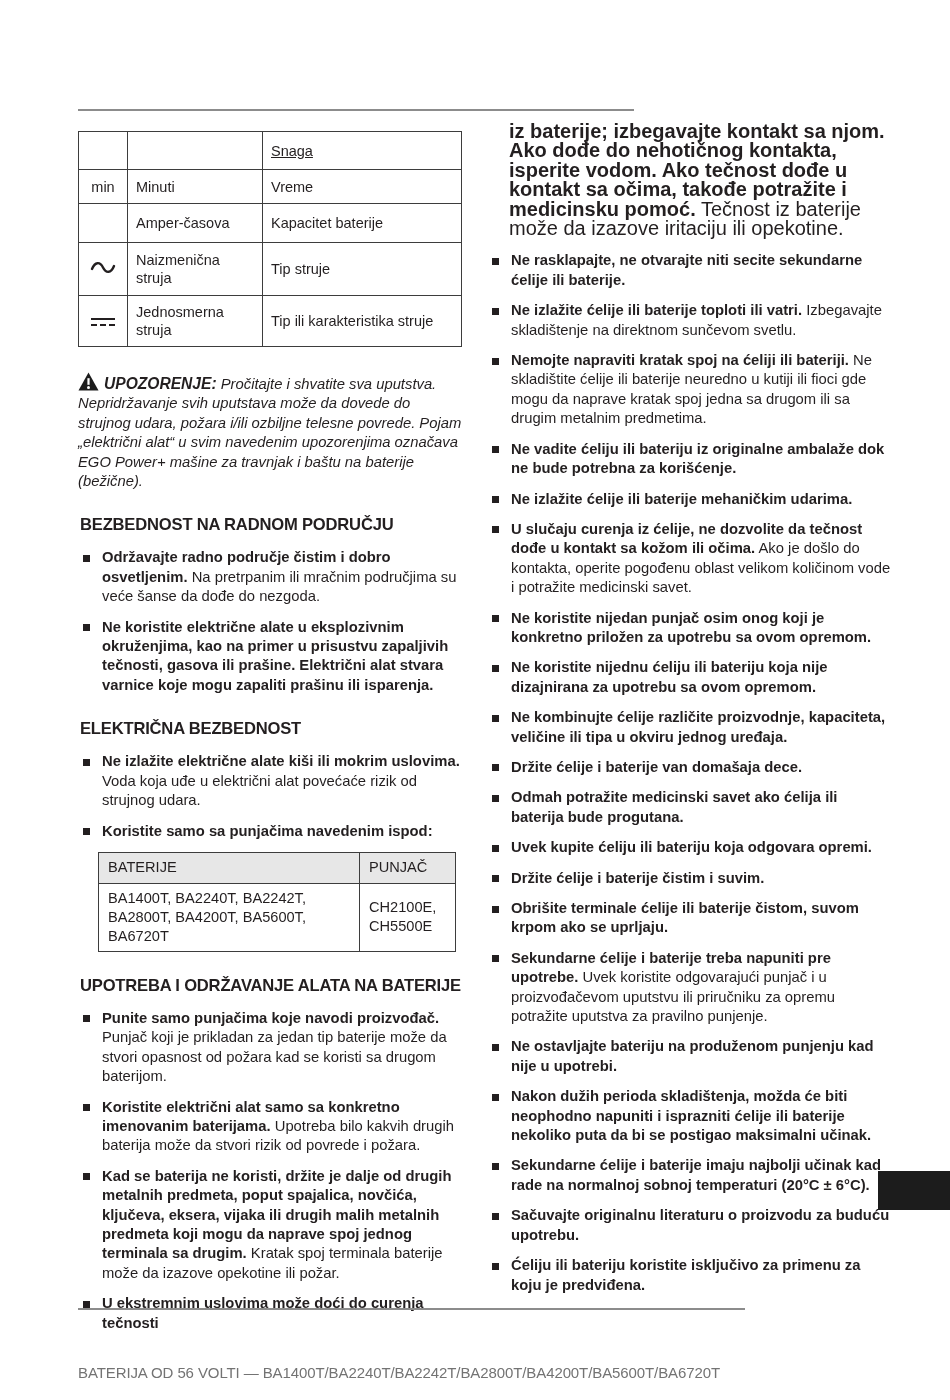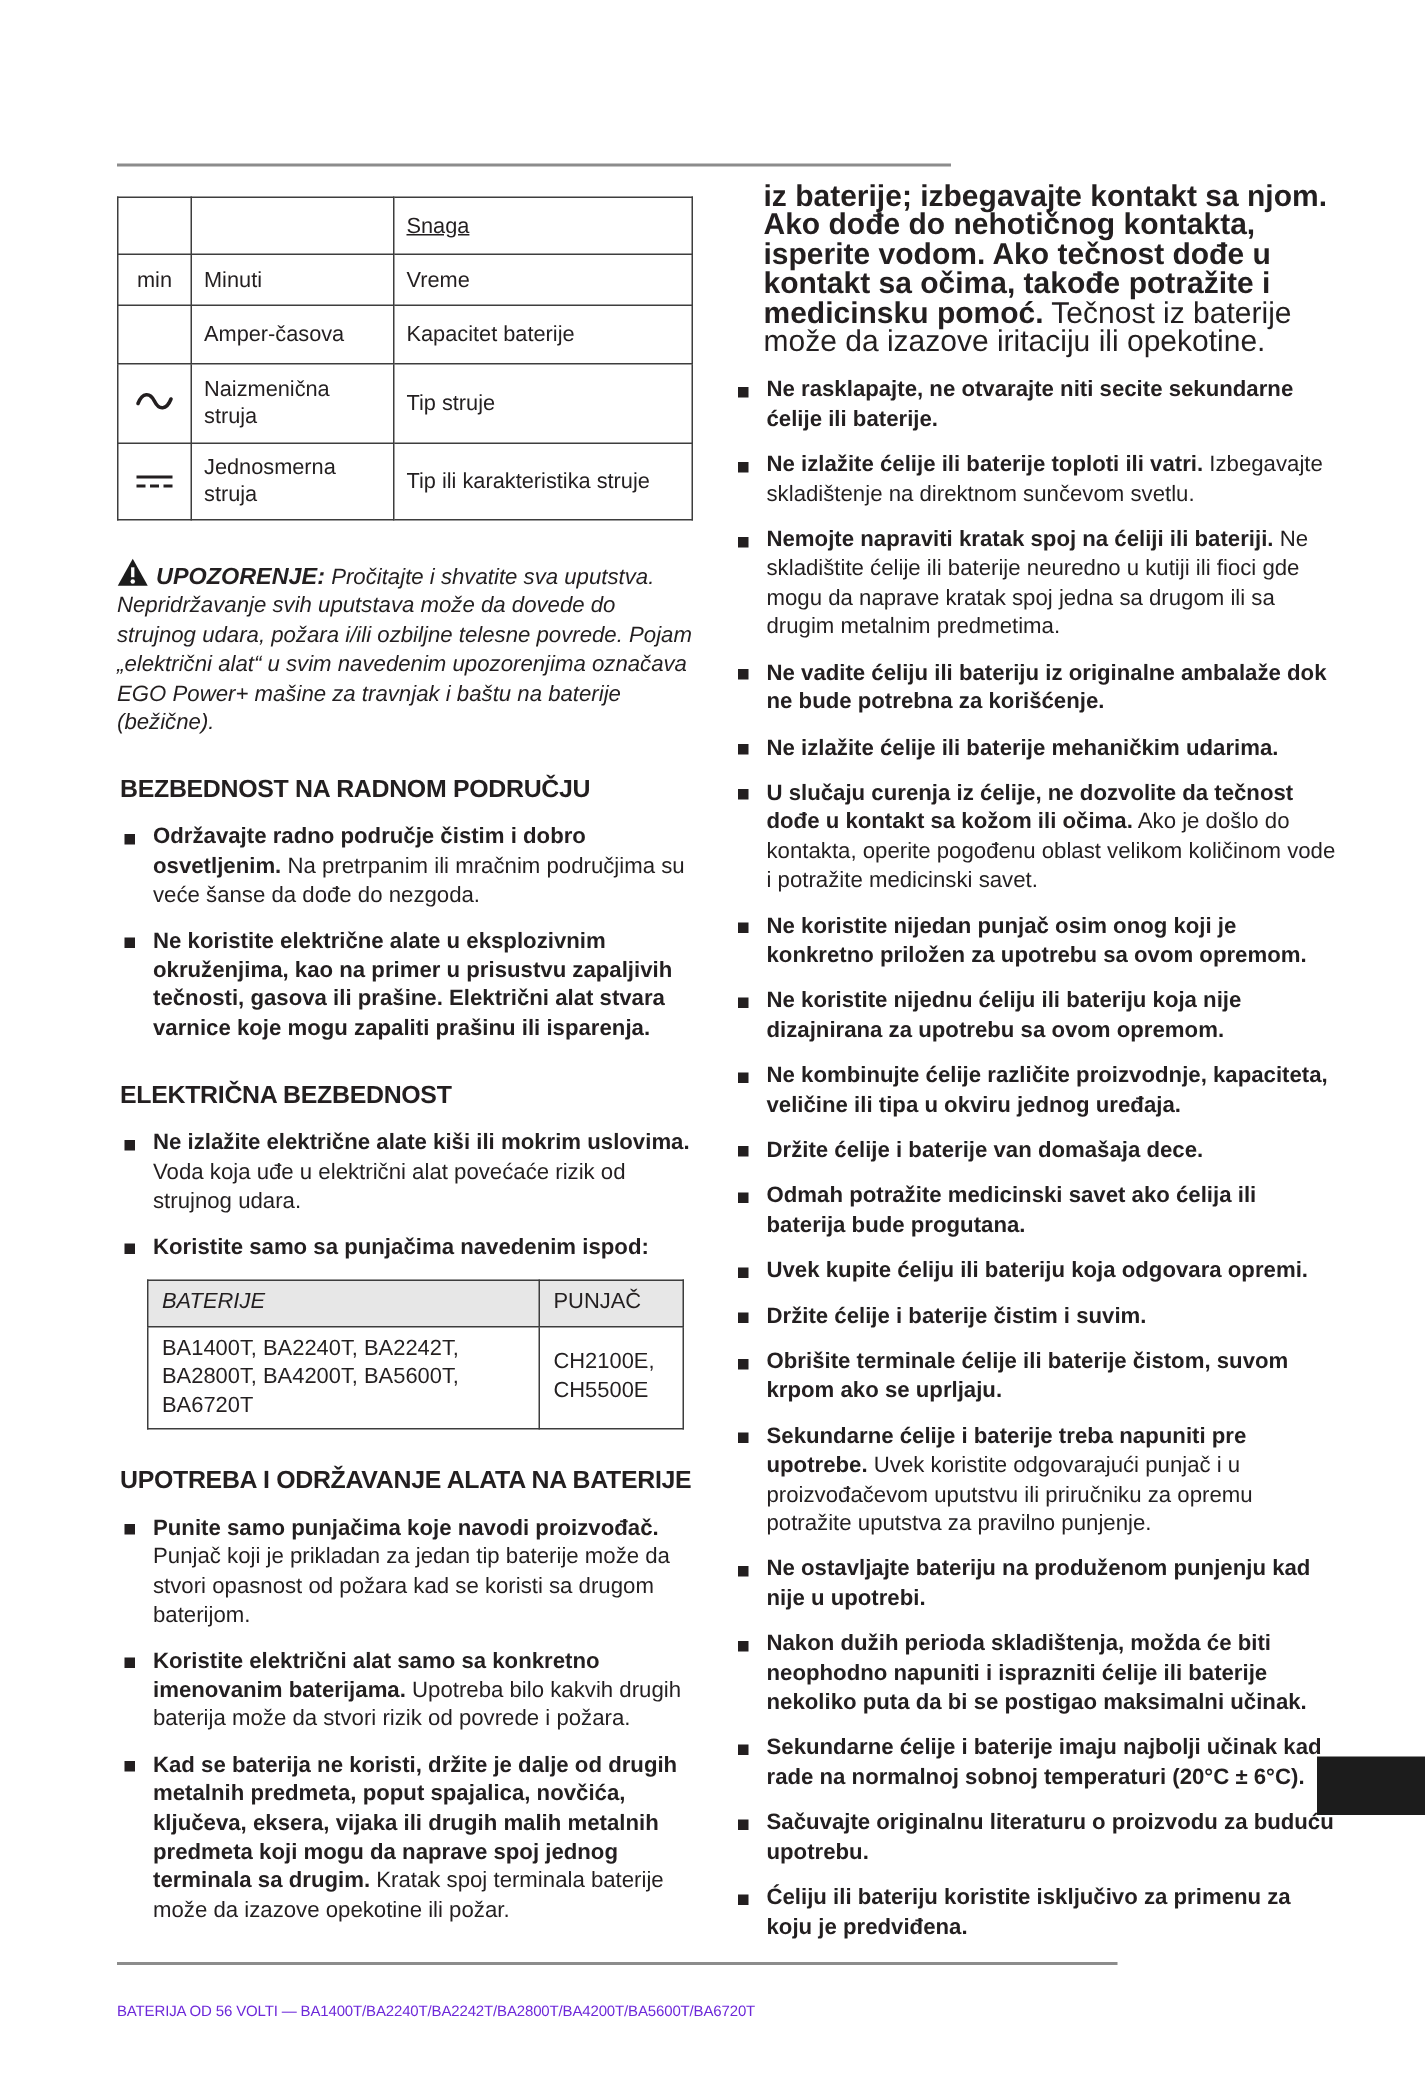--- a/index.html
+++ b/index.html
@@ -41,29 +41,29 @@
   .section-heading{font-size:16.6px;font-weight:bold;margin:24px 0 13px 2px;white-space:nowrap;letter-spacing:-0.2px;}
   ul.bullets{list-style:none;margin:0;padding:0;}
   li.bullet{position:relative;padding-left:22px;margin:0 0 11px 2px;font-size:14.8px;line-height:19.4px;}
   li.bullet::before{content:"";position:absolute;left:3px;top:6.5px;width:7px;height:7px;background:#231f20;}
   .bb{font-weight:bold;}
 
   
   .charger-table{width:358px;margin:4px 0 0 20px;font-size:14.6px;}
   .charger-table td,.charger-table th{border:1px solid #3d3d3d;padding:5px 9px;text-align:left;vertical-align:middle;line-height:19px;font-weight:normal;}
   .charger-table th{background:#e7e7e7;height:20px;}
-  .charger-table .c-bat{width:242px;font-style:italic;}
+  .charger-table .c-bat{width:242px;}
 
   
   .continuation{margin:0 0 13px 22px;font-size:20px;line-height:19.4px;width:382px;}
 
   
   .page-tab{position:absolute;left:878px;top:1171px;width:72px;height:39px;background:#1c1c1c;}
   .footer-divider{position:absolute;left:78px;top:1308px;width:667px;height:2px;background:#8c8c8c;}
-  .footer-text{position:absolute;left:78px;top:1336px;font-size:10px;letter-spacing:-0.1px;color:#6d28d9;}
+  .footer-text{position:absolute;left:78px;top:1364px;font-size:15px;letter-spacing:-0.1px;color:#737373;}
 </style>
 </head>
 <body>
 
 <div class="page">
 
   <div class="top-divider"></div>
 
 
   <div class="col-left">
@@ -150,20 +150,21 @@
 
     <div class="section-heading">UPOTREBA I ODRŽAVANJE ALATA NA BATERIJE</div>
     <ul class="bullets">
 
         <li class="bullet"><span class="bb">Punite samo punjačima koje navodi proizvođač.</span><span> Punjač koji je prikladan za jedan tip baterije može da stvori opasnost od požara kad se koristi sa drugom baterijom.</span></li>
 
         <li class="bullet"><span class="bb">Koristite električni alat samo sa konkretno imenovanim baterijama.</span><span> Upotreba bilo kakvih drugih baterija može da stvori rizik od povrede i požara.</span></li>
 
         <li class="bullet"><span class="bb">Kad se baterija ne koristi, držite je dalje od drugih metalnih predmeta, poput spajalica, novčića, ključeva, eksera, vijaka ili drugih malih metalnih predmeta koji mogu da naprave spoj jednog terminala sa drugim.</span><span> Kratak spoj terminala baterije može da izazove opekotine ili požar.</span></li>
 
+        <li class="bullet"><span class="bb">U ekstremnim uslovima može doći do curenja tečnosti</span><span></span></li>
       </ul>
 
   </div>
 
   <div class="col-right">
     <div class="continuation"><span class="bb">iz baterije; izbegavajte kontakt sa njom. Ako dođe do nehotičnog kontakta, isperite vodom. Ako tečnost dođe u kontakt sa očima, takođe potražite i medicinsku pomoć.</span><span> Tečnost iz baterije može da izazove iritaciju ili opekotine.</span></div>
     <ul class="bullets">
 
         <li class="bullet"><span class="bb">Ne rasklapajte, ne otvarajte niti secite sekundarne ćelije ili baterije.</span><span></span></li>
 

